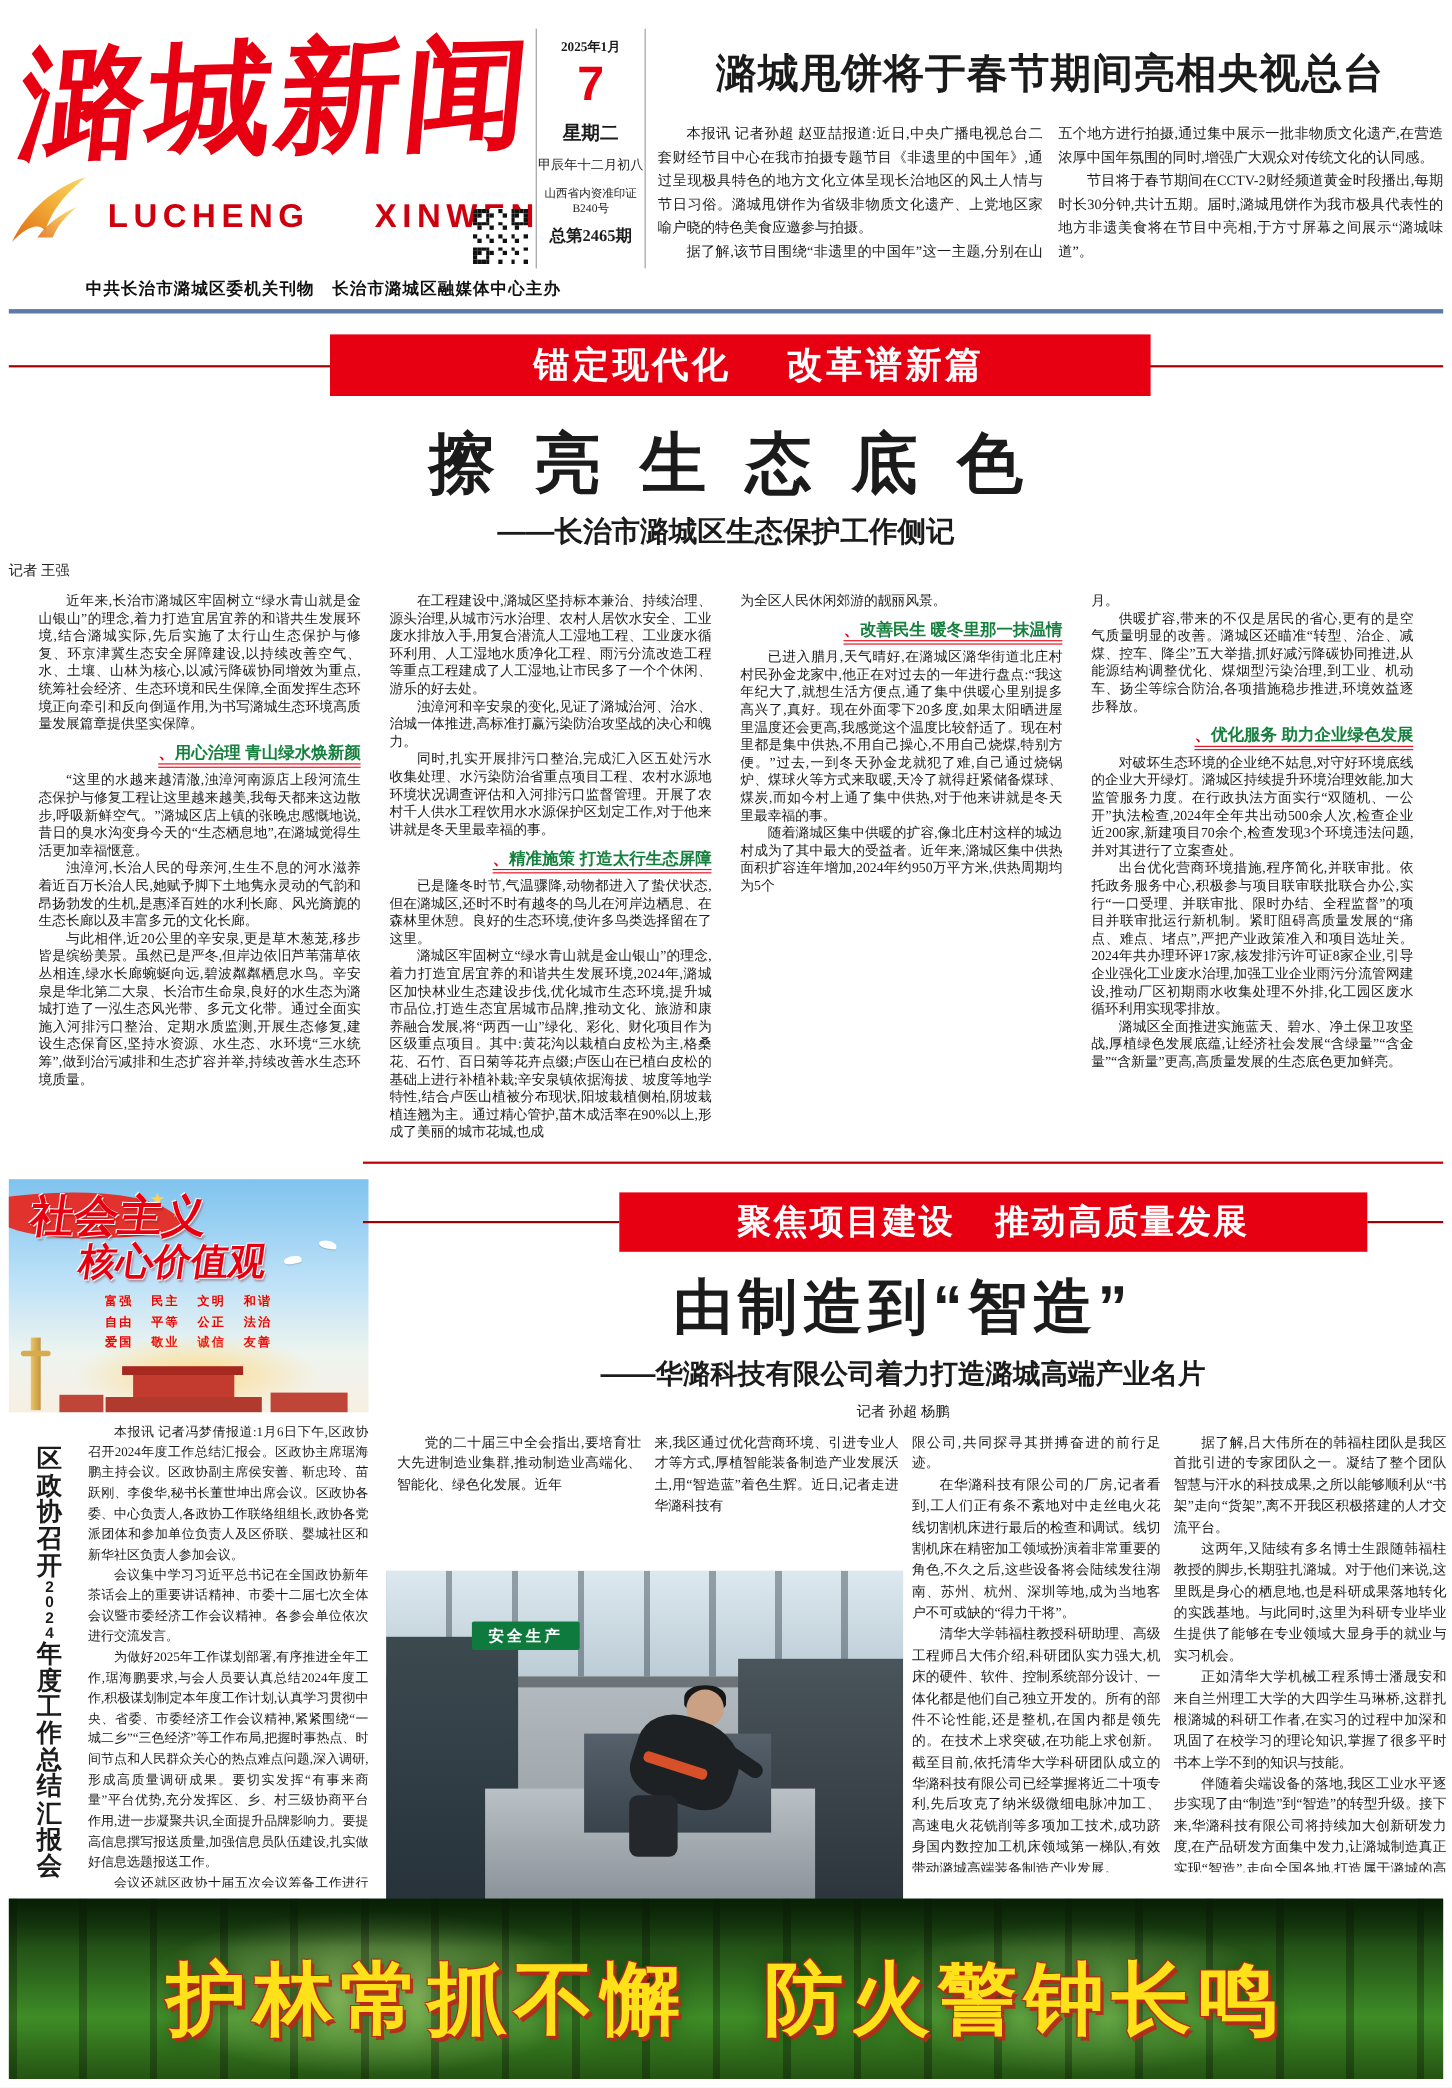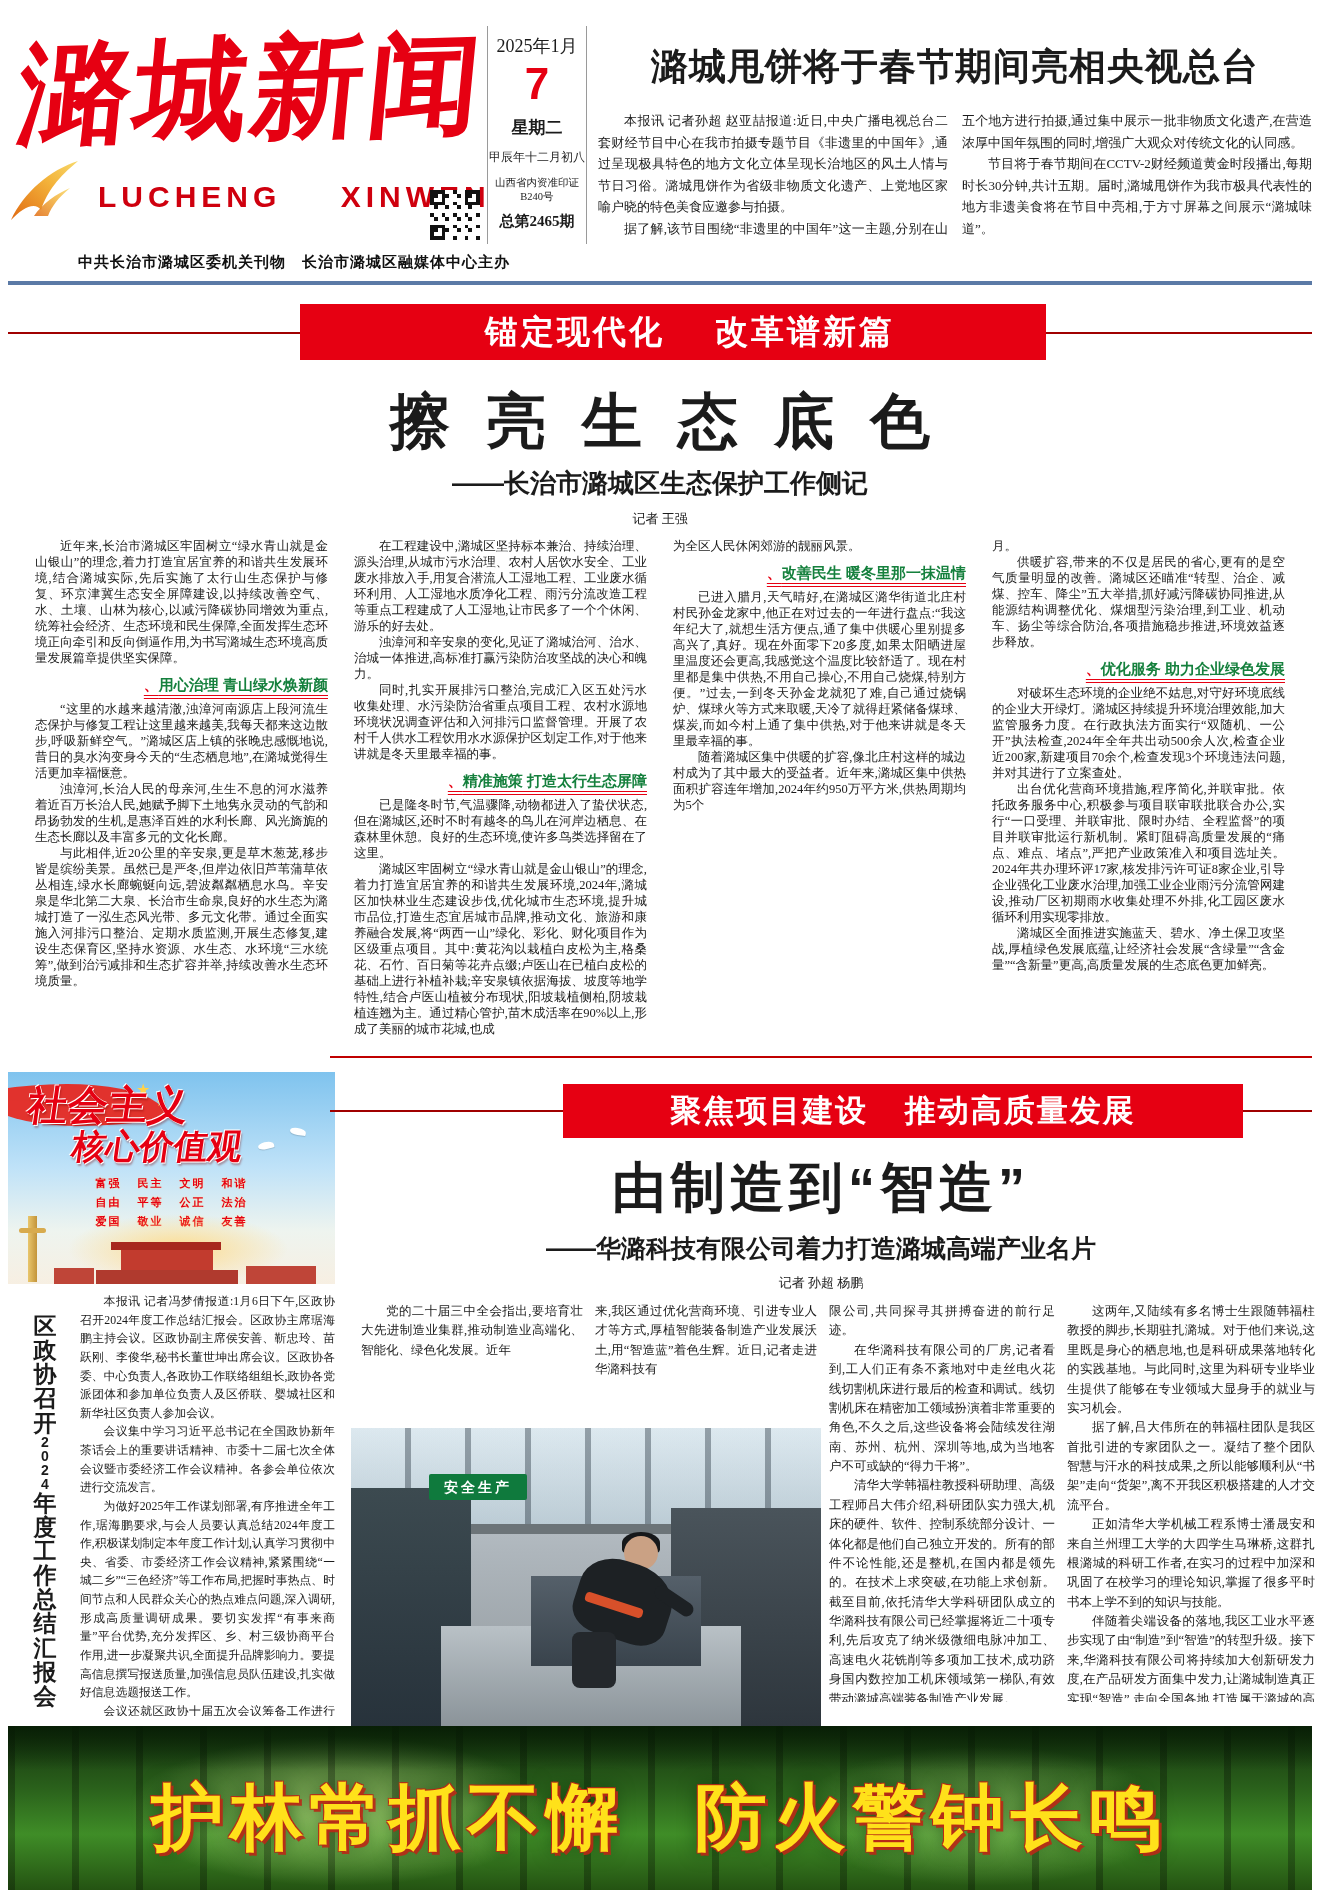--- a/index.html
+++ b/index.html
@@ -14,21 +14,21 @@
             transform:skewX(-7deg) rotate(-1.5deg);white-space:nowrap;}
   .bird{left:8px;top:158px;width:74px;height:66px;}
   .title-en{left:98px;top:180px;font-size:30px;font-weight:800;color:#cf000e;
             letter-spacing:5px;word-spacing:46px;font-family:"Liberation Sans",sans-serif;}
   .qr{left:430px;top:190px;width:50px;height:50px;background:#fff;display:grid;
       grid-template-columns:repeat(13,1fr);grid-template-rows:repeat(13,1fr);}
   .qr div{background:#fff;} .qr div.b{background:#111;}
   .org-line{left:78px;top:253px;font-size:15px;color:#111;letter-spacing:1px;font-weight:600;}
   .datebox{left:487px;top:26px;width:98px;height:218px;border-left:1px solid #9a9a9a;
            border-right:1px solid #9a9a9a;text-align:center;}
-  .db-ym{margin-top:8px;font-size:18px;font-weight:400;}
+  .db-ym{margin-top:8px;font-size:12px;font-weight:700;}
   .db-day{margin-top:4px;font-size:44px;line-height:1.0;font-weight:800;color:#e60012;
           font-family:"Liberation Sans",sans-serif;}
   .db-week{margin-top:10px;font-size:17px;font-weight:700;}
   .db-lunar{margin-top:10px;font-size:12px;}
   .db-lic{margin-top:10px;font-size:10.5px;}
   .db-issue{margin-top:8px;font-size:15px;font-weight:700;}
   .toparticle{left:598px;top:42px;width:714px;height:200px;}
   .ta-headline{font-size:37px;font-weight:900;text-align:center;letter-spacing:1px;
                font-family:"Liberation Sans",sans-serif;white-space:nowrap;}
   .ta-cols{display:flex;gap:14px;margin-top:18px;height:130px;overflow:hidden;}
@@ -48,21 +48,21 @@
   .a1-line{position:absolute;top:36px;height:2px;background:#a00000;}
   .a1-line.l{left:0;width:292px;} .a1-line.r{left:1004px;width:300px;}
   .a1-banner{position:absolute;left:292px;top:8px;width:712px;height:56px;background:#e60012;
              color:#fff;font-size:33px;font-weight:900;text-align:center;line-height:56px;
              letter-spacing:3px;word-spacing:38px;font-family:"Liberation Sans",sans-serif;padding-left:34px;}
   .a1-headline{position:absolute;left:0;top:86px;width:100%;text-align:center;font-size:60px;
                font-weight:900;letter-spacing:36px;text-indent:36px;white-space:nowrap;
                font-family:"Liberation Sans",sans-serif;}
   .a1-subtitle{position:absolute;left:0;top:170px;width:100%;text-align:center;font-size:26px;
                font-weight:700;font-family:"Liberation Sans",sans-serif;}
-  .a1-byline{position:absolute;left:0;top:214px;width:100%;text-align:center;font-size:13px;}
+  .a1-byline{position:absolute;left:0;top:214px;width:100%;text-align:left;font-size:13px;}
   .a1-cols{position:absolute;left:27px;top:242px;width:1250px;height:505px;display:flex;gap:26px;}
   .a1-col{flex:1;font-size:12.5px;line-height:1.28;overflow:hidden;}
 
   
   .sidebar{left:8px;top:1072px;width:327px;height:646px;}
   .poster{position:absolute;left:0;top:0;width:327px;height:212px;overflow:hidden;
           background:linear-gradient(180deg,#7fc3ee 0%,#bfe2f8 45%,#eef4ef 75%,#f7efe2 100%);}
   .po-ribbon{position:absolute;left:-24px;top:4px;width:180px;height:58px;background:#e8251c;
              border-radius:0 100% 0 100%;transform:rotate(-10deg);opacity:.92;}
   .po-star{position:absolute;color:#ffd24a;font-size:16px;}
@@ -482,22 +482,22 @@
         </div>
       <div class="a2-col a2-colB jc" id="a2-colB">
           <p class="para ni">来,我区通过优化营商环境、引进专业人才等方式,厚植智能装备制造产业发展沃土,用“智造蓝”着色生辉。近日,记者走进华潞科技有</p>
         </div>
       <div class="a2-col a2-colC jc" id="a2-colC">
           <p class="para ni">限公司,共同探寻其拼搏奋进的前行足迹。</p>
           <p class="para">在华潞科技有限公司的厂房,记者看到,工人们正有条不紊地对中走丝电火花线切割机床进行最后的检查和调试。线切割机床在精密加工领域扮演着非常重要的角色,不久之后,这些设备将会陆续发往湖南、苏州、杭州、深圳等地,成为当地客户不可或缺的“得力干将”。</p>
           <p class="para">清华大学韩福柱教授科研助理、高级工程师吕大伟介绍,科研团队实力强大,机床的硬件、软件、控制系统部分设计、一体化都是他们自己独立开发的。所有的部件不论性能,还是整机,在国内都是领先的。在技术上求突破,在功能上求创新。截至目前,依托清华大学科研团队成立的华潞科技有限公司已经掌握将近二十项专利,先后攻克了纳米级微细电脉冲加工、高速电火花铣削等多项加工技术,成功跻身国内数控加工机床领域第一梯队,有效带动潞城高端装备制造产业发展。</p>
         </div>
       <div class="a2-col a2-colD jc" id="a2-colD">
+          <p class="para">据了解,吕大伟所在的韩福柱团队是我区首批引进的专家团队之一。凝结了整个团队智慧与汗水的科技成果,之所以能够顺利从“书架”走向“货架”,离不开我区积极搭建的人才交流平台。</p>
           <p class="para">这两年,又陆续有多名博士生跟随韩福柱教授的脚步,长期驻扎潞城。对于他们来说,这里既是身心的栖息地,也是科研成果落地转化的实践基地。与此同时,这里为科研专业毕业生提供了能够在专业领域大显身手的就业与实习机会。</p>
-          <p class="para">据了解,吕大伟所在的韩福柱团队是我区首批引进的专家团队之一。凝结了整个团队智慧与汗水的科技成果,之所以能够顺利从“书架”走向“货架”,离不开我区积极搭建的人才交流平台。</p>
           <p class="para">正如清华大学机械工程系博士潘晟安和来自兰州理工大学的大四学生马琳桥,这群扎根潞城的科研工作者,在实习的过程中加深和巩固了在校学习的理论知识,掌握了很多平时书本上学不到的知识与技能。</p>
           <p class="para">伴随着尖端设备的落地,我区工业水平逐步实现了由“制造”到“智造”的转型升级。接下来,华潞科技有限公司将持续加大创新研发力度,在产品研发方面集中发力,让潞城制造真正实现“智造”,走向全国各地,打造属于潞城的高端装备制造产业名片。</p>
         </div>
       <div class="photo">
         <div class="ph-windows"></div>
         <div class="ph-beam"></div>
         <div class="ph-machineL"></div>
         <div class="ph-machineR"></div>
         <div class="ph-table"></div>
         <div class="ph-box"></div>

